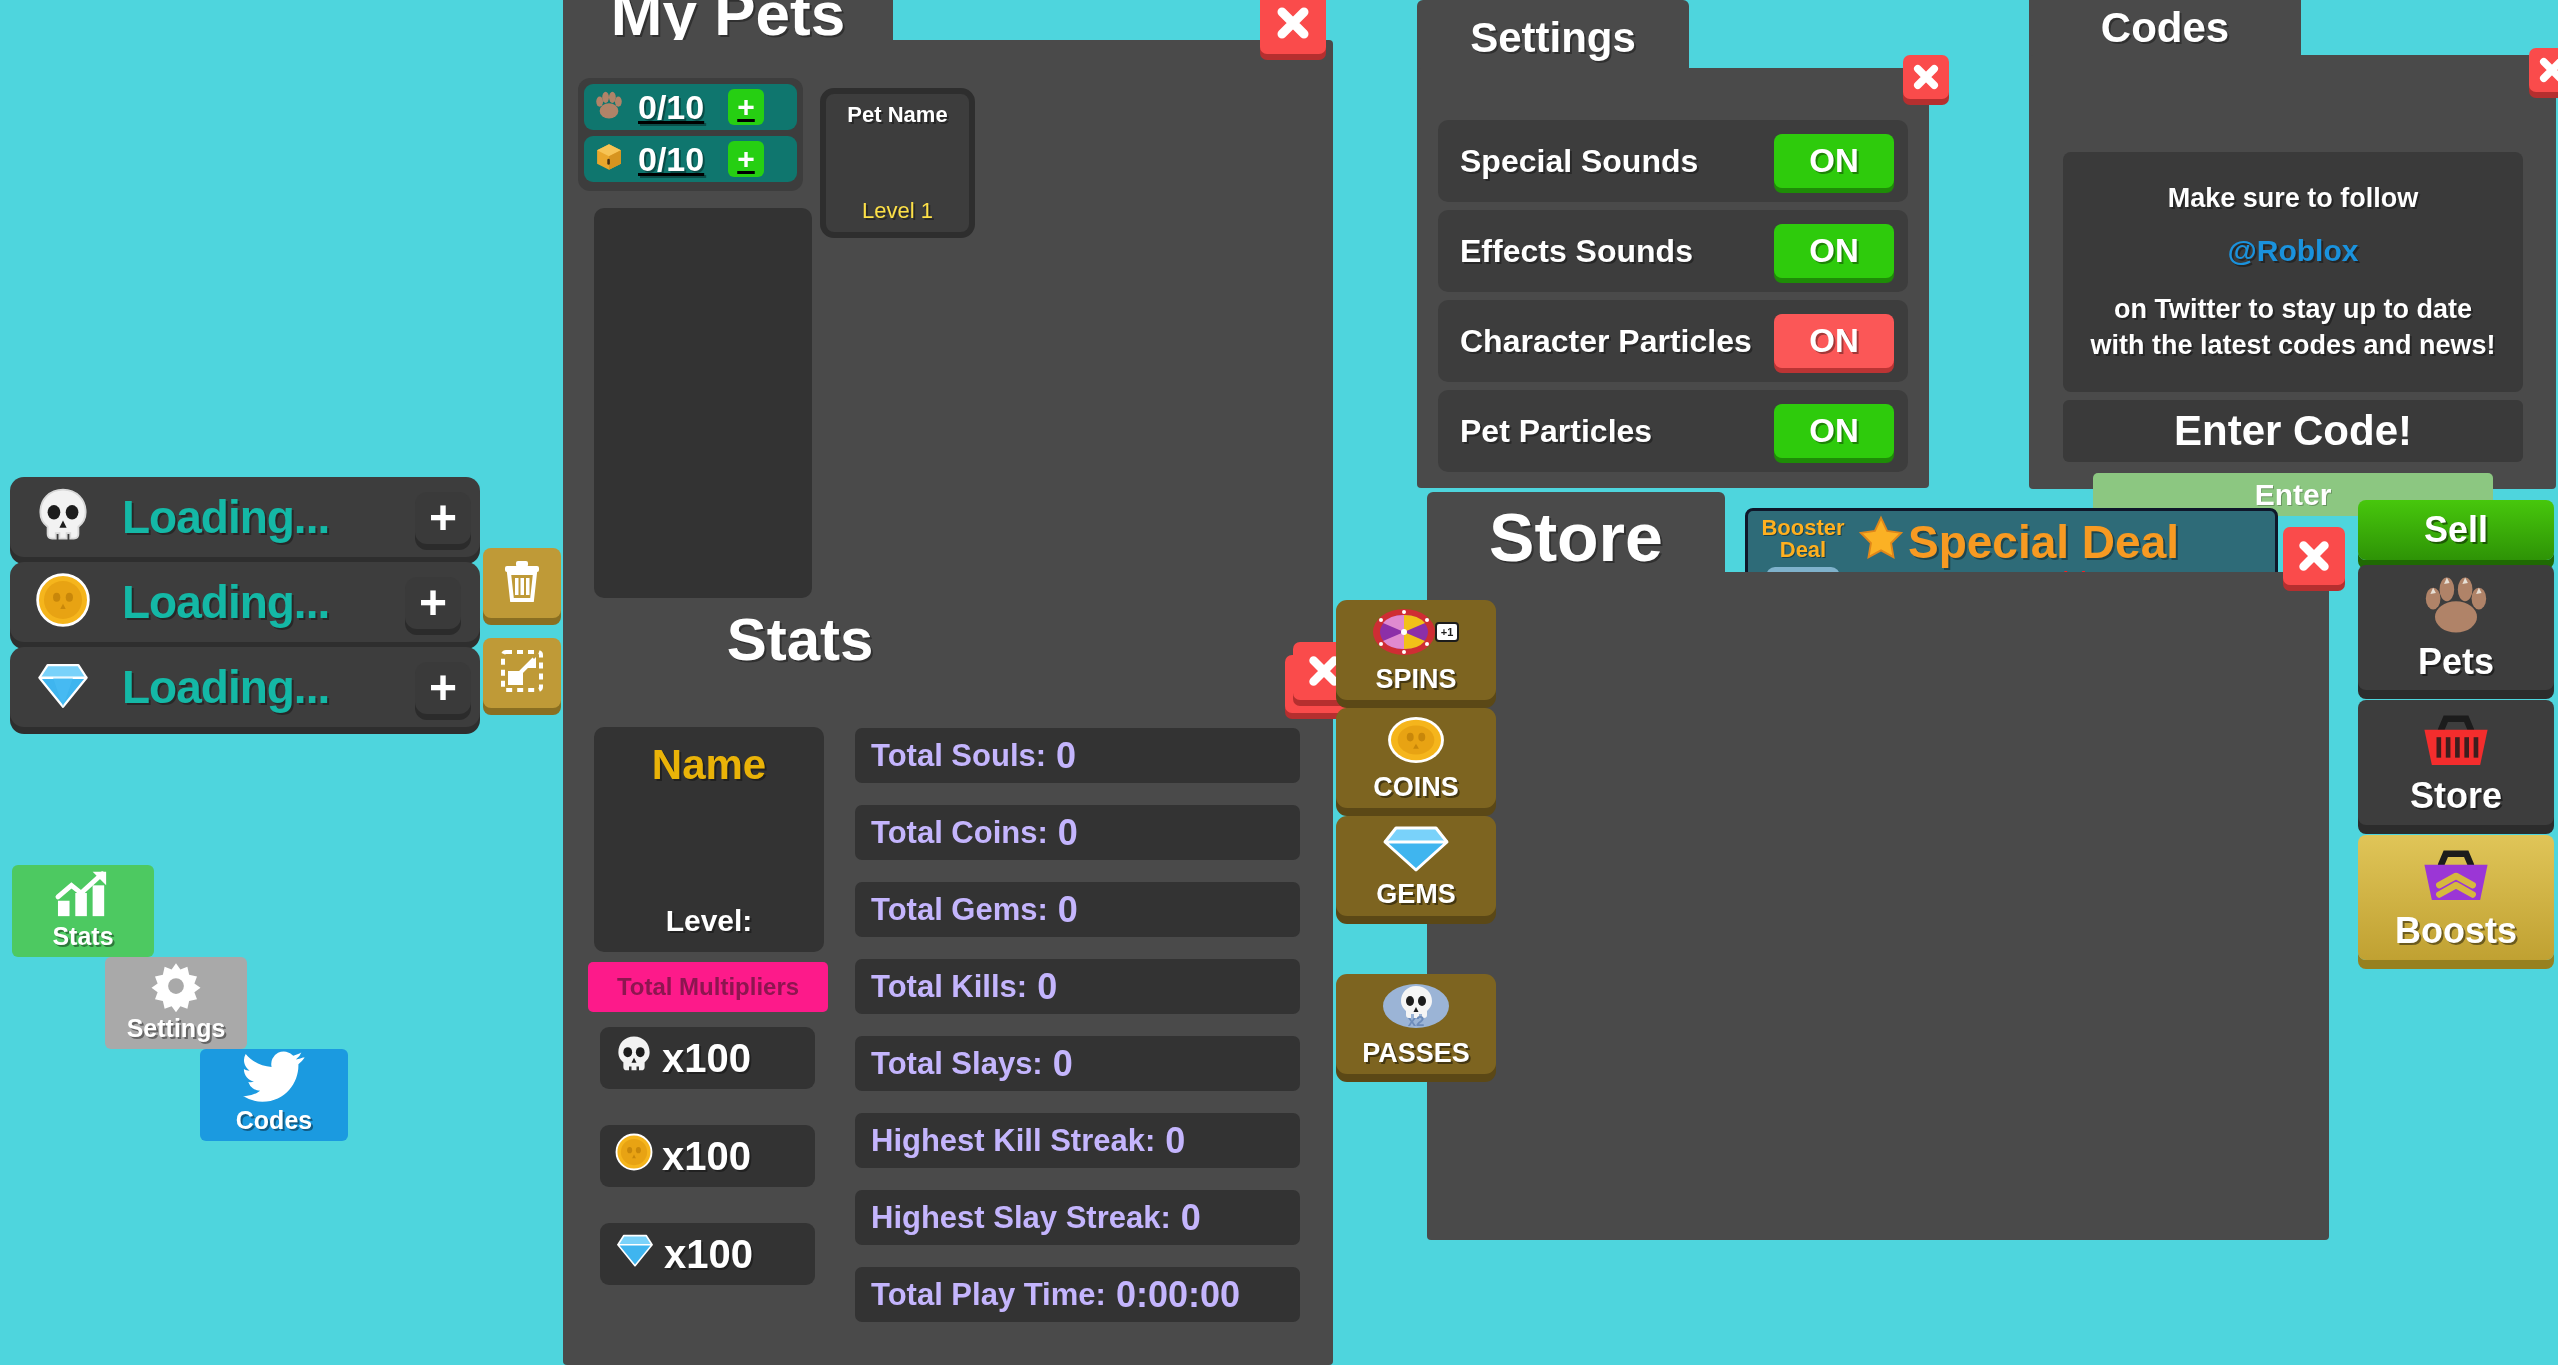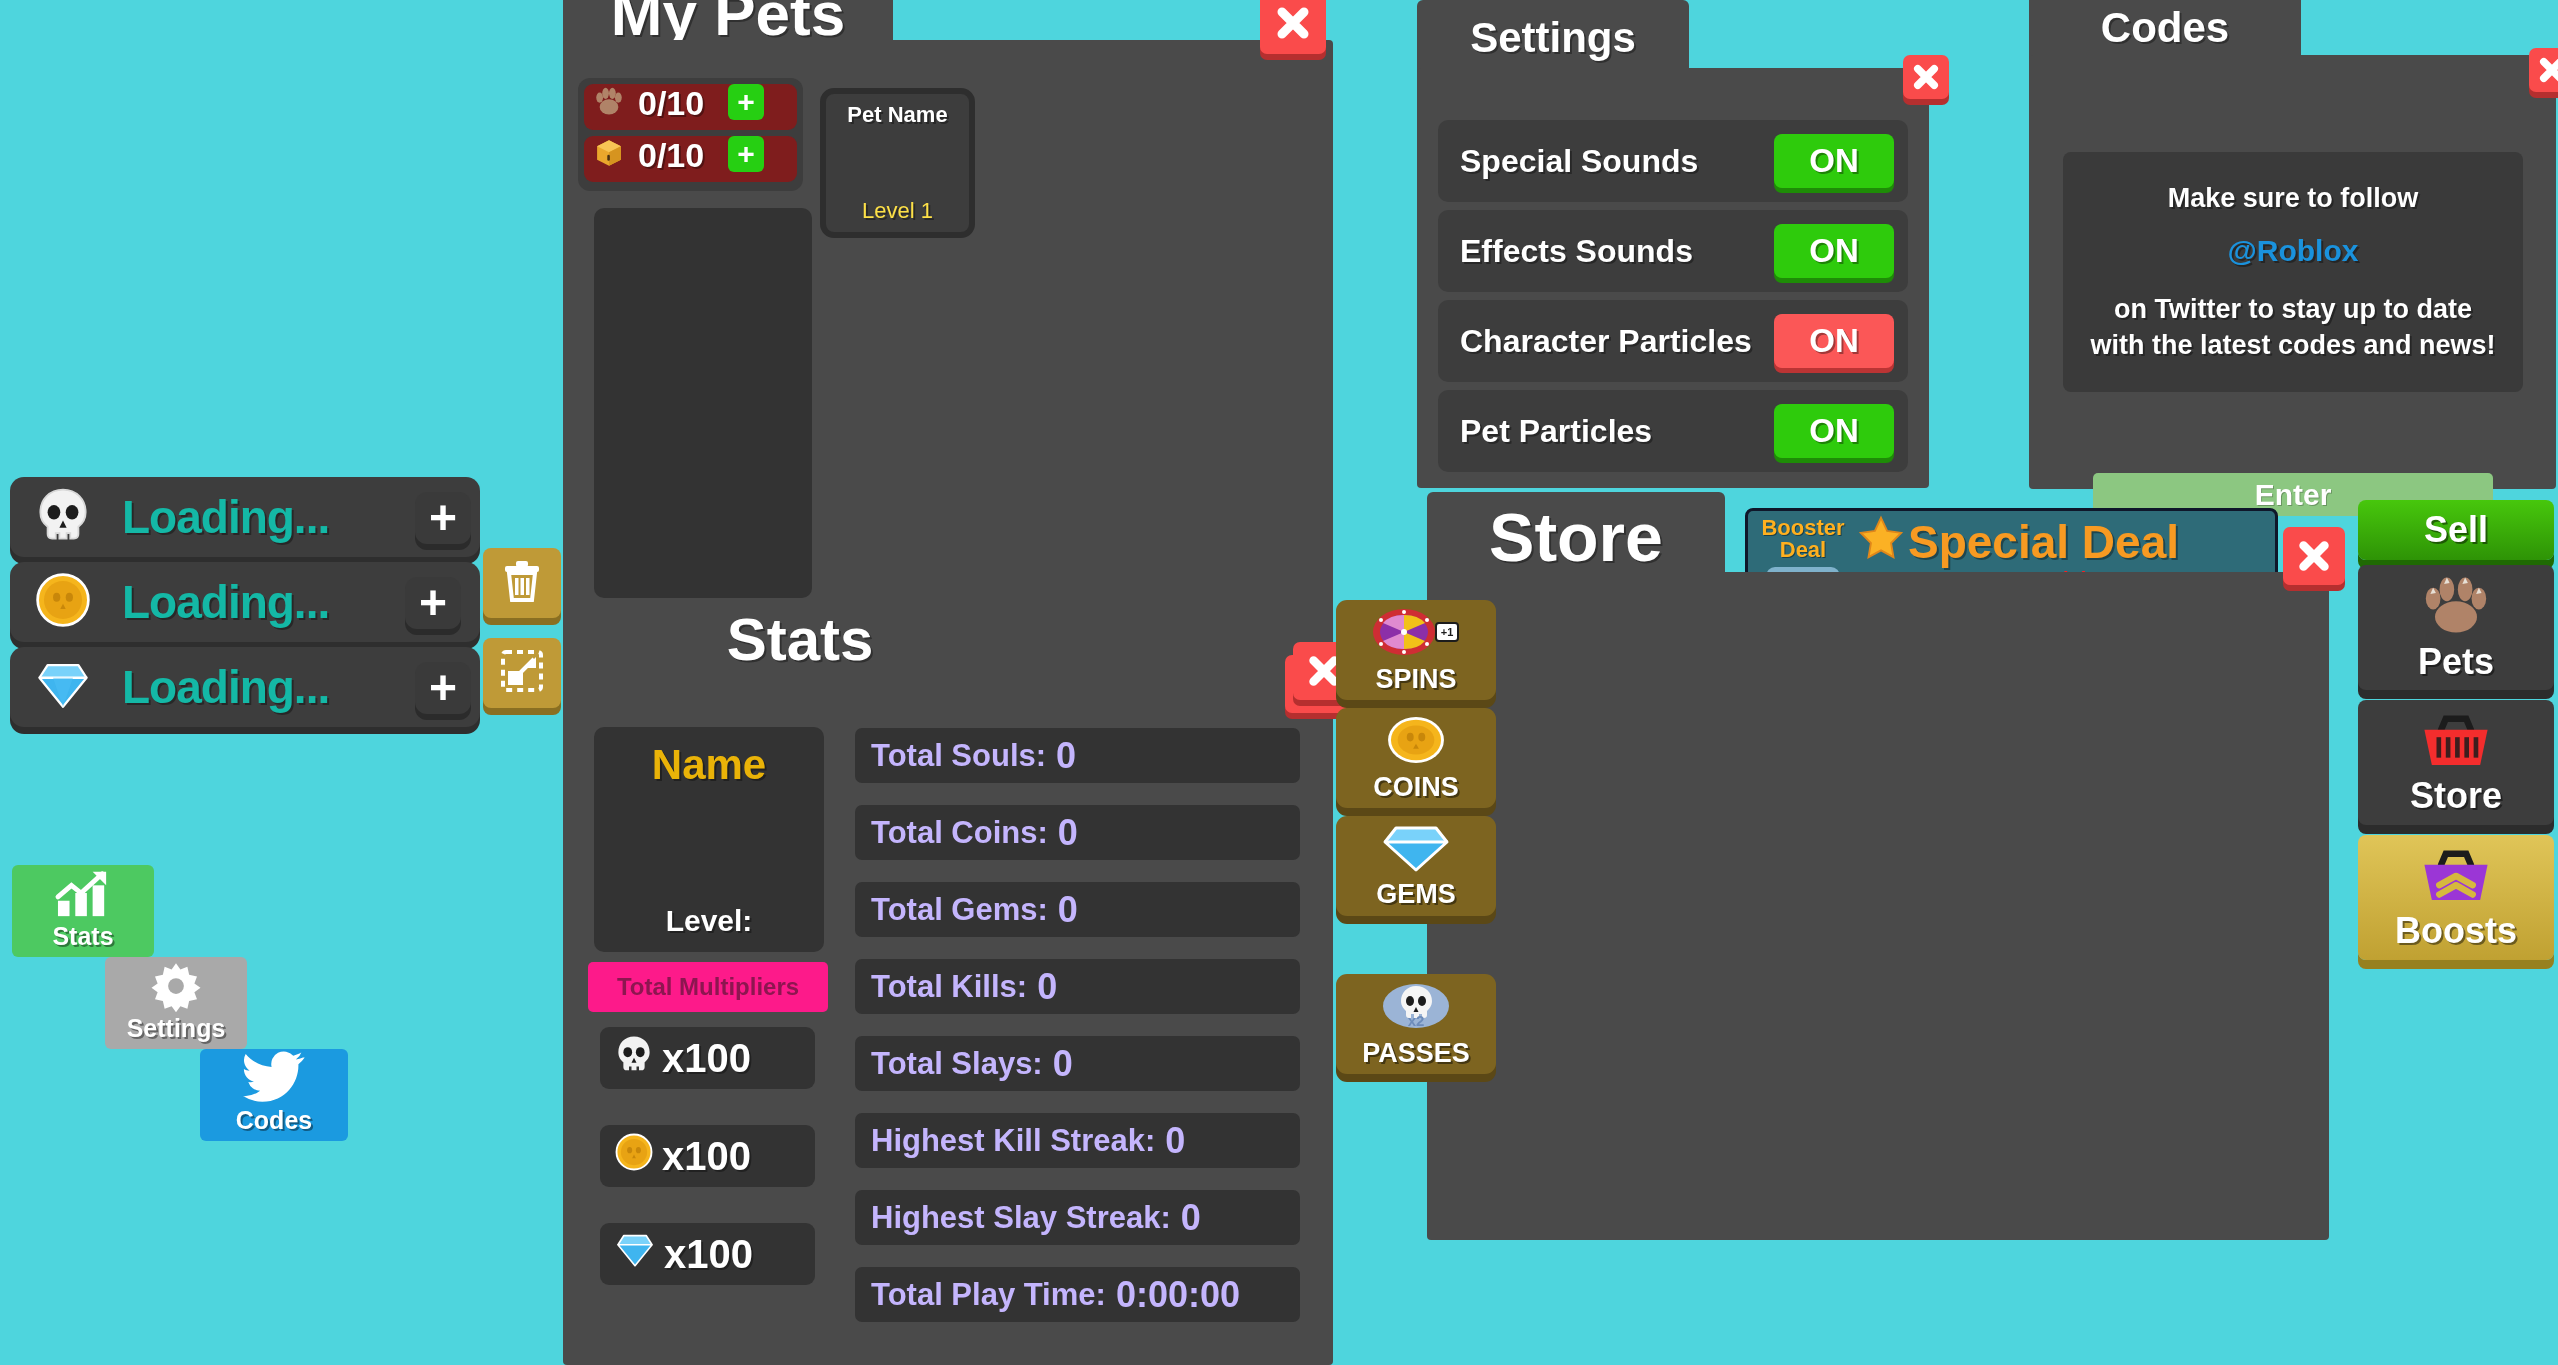--- a/index.html
+++ b/index.html
@@ -86,23 +86,23 @@
     display:flex;align-items:center;justify-content:center;
     cursor:pointer;
   }
 
   
   .pet-counter-box {
     background:#3d3d3d; border-radius:12px;
     padding:6px;
   }
   .pet-counter {
-    background:#7f1d1d; border-radius:9px;
-    display:flex; align-items:flex-start;
-    height:46px; margin-bottom:6px; padding:0 6px 0 8px;
+    background:#0f766e; border-radius:9px;
+    display:flex; align-items:center;
+    height:46px; margin-bottom:6px; padding:0 6px 0 8px;text-decoration:underline;
   }
   .pet-counter:last-child{margin-bottom:0;}
   .pet-counter .num {
     color:#fff; font-weight:bold; font-size:34px; margin:0 10px 0 12px;
     min-width:80px;
   }
   .green-plus {
     width:36px;height:36px;background:#26cf12;border-radius:6px;
     display:flex;align-items:center;justify-content:center;
     color:#fff;font-size:30px;font-weight:bold;line-height:1;cursor:pointer;
@@ -494,20 +494,21 @@
       </svg>
   </div>
 
   <div class="codes-msg abs" style="left:2063px;top:152px;width:460px;height:240px;">
     <div class="txt-sh">Make sure to follow</div>
     <div class="handle txt-sh" style="margin:14px 0 20px;">@Roblox</div>
     <div class="txt-sh">on Twitter to stay up to date</div>
     <div class="txt-sh">with the latest codes and news!</div>
   </div>
 
+  <div class="codes-input abs" style="left:2063px;top:400px;width:460px;height:62px;">Enter Code!</div>
   <div class="codes-enter abs" style="left:2093px;top:473px;width:400px;height:43px;">Enter</div>
 
   <div class="deal abs" style="left:1745px;top:484px;width:533px;height:135px;">
     <div class="deal-left">
       <div class="deal-booster">
         <span>Booster</span><br><span>Deal</span>
       </div>
       <div class="deal-icon">
         <svg width="56" height="56" viewBox="0 0 64 64">
           <circle cx="32" cy="32" r="16" fill="#f09a5a"></circle>

